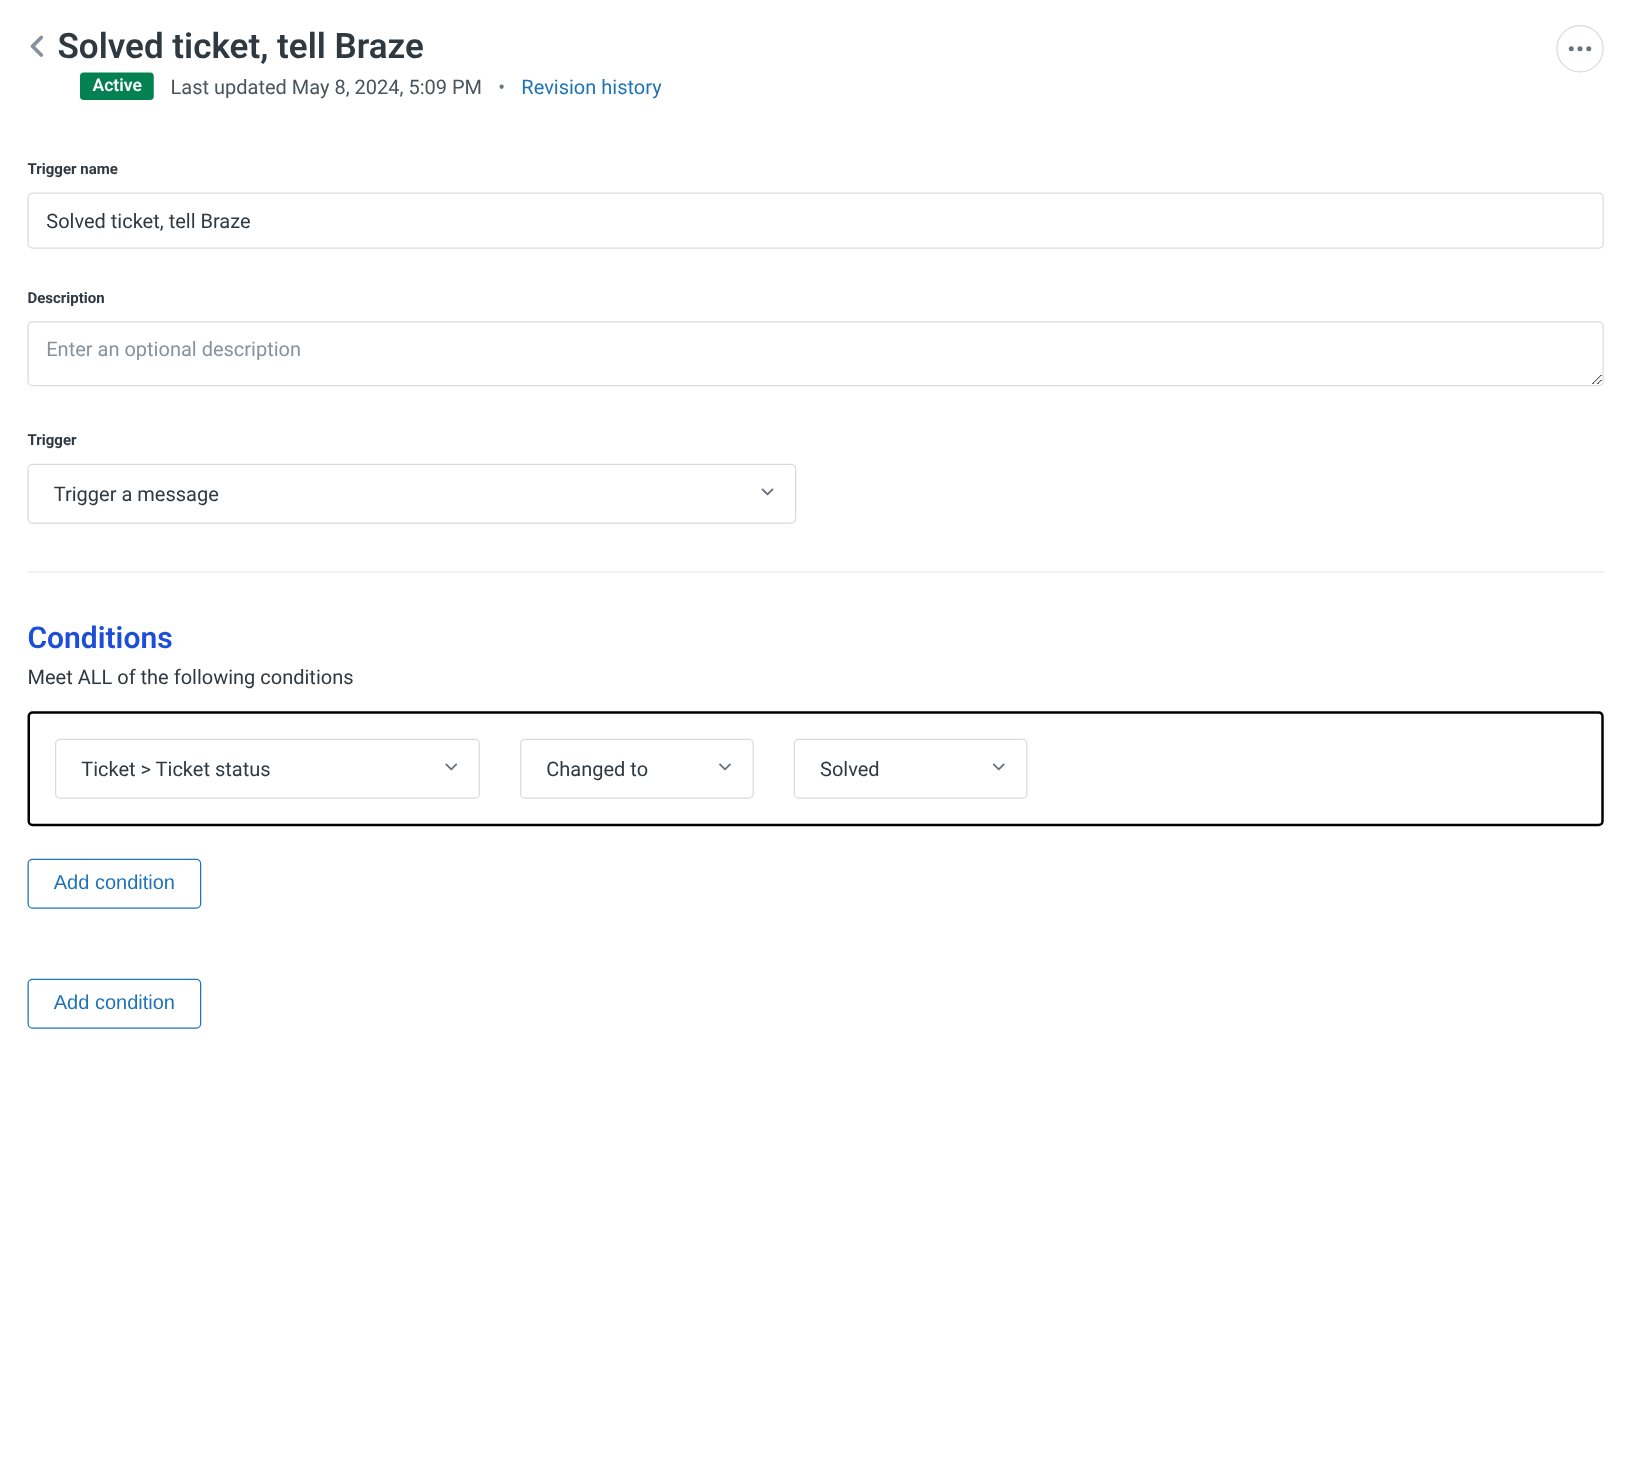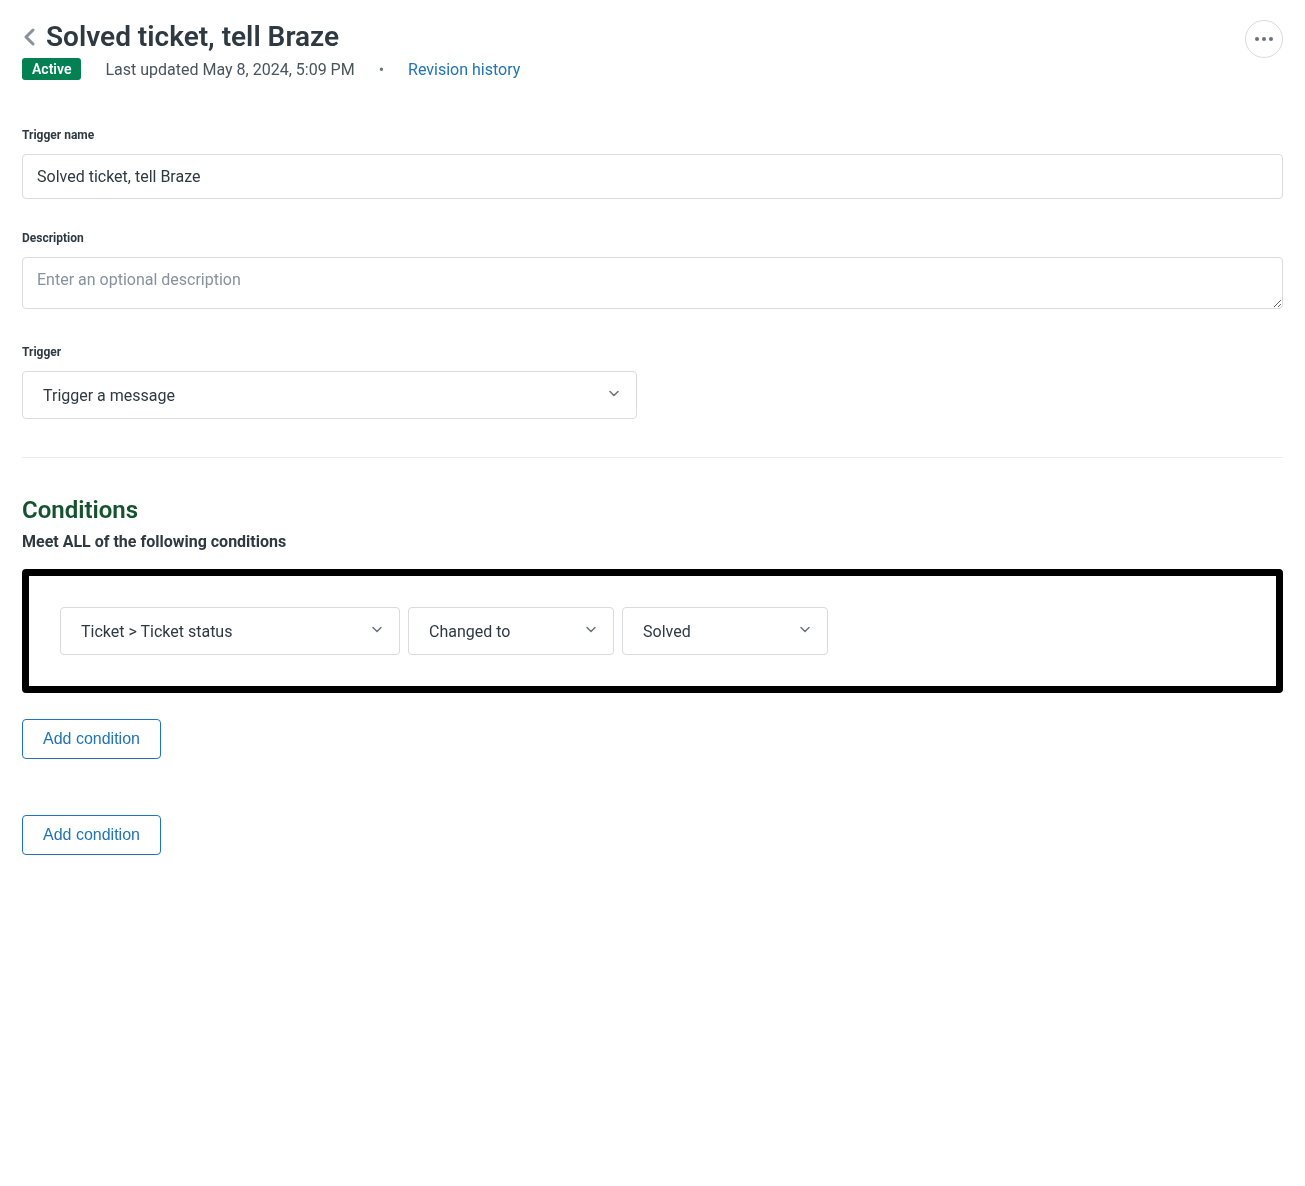--- a/index.html
+++ b/index.html
@@ -28,23 +28,24 @@
     }
     .title-block { display: flex; flex-direction: column; gap: 6px; }
     .page-title {
       font-size: 28px;
       font-weight: 600;
       color: #2f3941;
     }
     .meta-row {
       display: flex;
       align-items: center;
-      gap: 24px;
+      gap: 13px;
       font-size: 16px;
       color: #49545c;
+      margin-left: 42px;
       text-align: center;
     }
     .status-badge {
       background: #038153;
       color: #fff;
       padding: 3px 10px;
       border-radius: 3px;
       font-size: 14px;
       font-weight: 600;
     }
@@ -93,21 +94,21 @@
       resize: both;
       min-height: 52px;
     }
     .textarea-input::placeholder { color: #87929d; }
     .field-group { margin-bottom: 32px; }
     .select-wrap {
       position: relative;
       width: 615px;
     }
     .select-wrap.small { width: 340px; }
-    .select-wrap.smaller { width: 206px; }
+    .select-wrap.smaller { width: 187px; }
     .select-display {
       border: 1px solid #d8dcde;
       border-radius: 4px;
       padding: 12px 40px 12px 20px;
       font-size: 16px;
       color: #2f3941;
       background: #fff;
       cursor: pointer;
       display: flex;
       align-items: center;
@@ -122,40 +123,40 @@
       pointer-events: none;
     }
     .divider {
       border: none;
       border-top: 1px solid #e9ebed;
       margin: 38px 0;
     }
     .section-title {
       font-size: 24px;
       font-weight: 600;
-      color: #14532d;
+      color: #1d4ed8;
       margin-bottom: 8px;
     }
     .section-subtitle {
       font-size: 16px;
       color: #87929d;
       margin-bottom: 40px;
     }
     .subheading {
       font-size: 16px;
-      font-weight: 700;
+      font-weight: 400;
       color: #2f3941;
       margin-bottom: 18px;
     }
     .condition-box {
-      border: 7px solid #000000;
-      border-radius: 4px;
-      padding: 31px;
-      display: flex;
-      gap: 8px;
+      border: 2px solid #000000;
+      border-radius: 4px;
+      padding: 20px;
+      display: flex;
+      gap: 32px;
       margin-bottom: 26px;
     }
     .add-btn {
       border: 1px solid #1f73b7;
       color: #1f73b7;
       background: #fff;
       padding: 10px 20px;
       border-radius: 4px;
       font-size: 16px;
       cursor: pointer;

